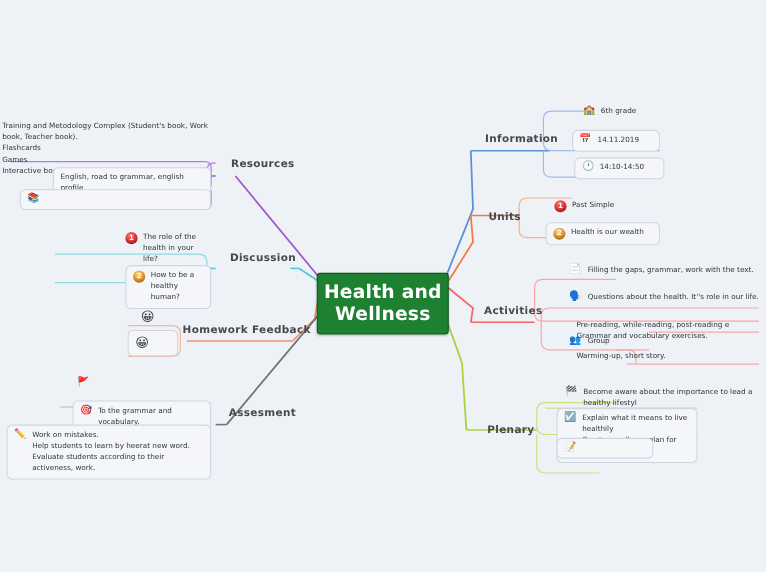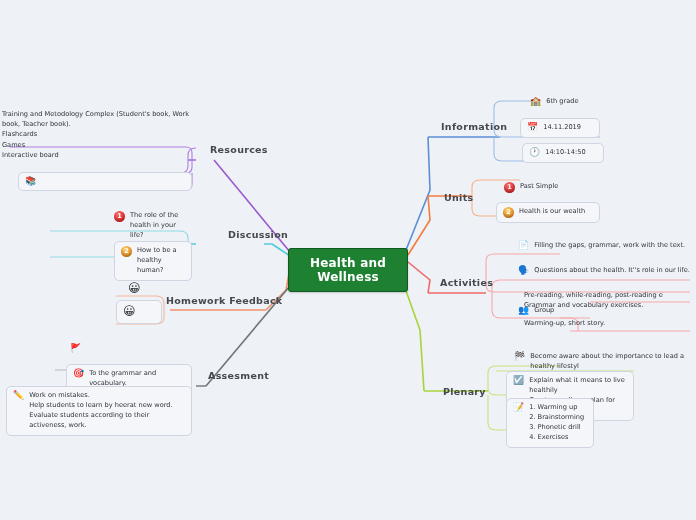--- a/index.html
+++ b/index.html
@@ -9,21 +9,21 @@
     font-family:"DejaVu Sans","Liberation Sans",sans-serif;
     -webkit-font-smoothing:antialiased;
   }
   #canvas{position:absolute;inset:0;width:696px;height:520px;}
   #lines{position:absolute;left:0;top:0;width:696px;height:520px;pointer-events:none;}
 
   
   .central{
     position:absolute;left:288px;top:248px;width:120px;
     background:#1e8031;border:1px solid #0f5a20;border-radius:3px;
-    color:#fff;font-size:12px;font-weight:bold;letter-spacing:.2px;
+    color:#fff;font-size:17px;font-weight:bold;letter-spacing:.2px;
     text-align:center;padding:7px 4px;box-sizing:border-box;
     box-shadow:0 1px 2px rgba(0,0,0,.18);
   }
 
   
   .blabel{
     position:absolute;color:#45484d;font-size:9.5px;font-weight:bold;
     letter-spacing:.3px;white-space:nowrap;
   }
 
@@ -107,28 +107,33 @@
 
   <div class="central" style="background: rgb(30, 128, 49);">Health and Wellness</div>
 
   <div class="blabel" style="left:210px;top:144px;">Resources</div>
 
   <div class="ftext" style="left:2px;top:109px;width:200px;">Training and Metodology Complex (Student's book, Work book, Teacher book).
 Flashcards
 Games
 Interactive board</div>
 
+  <div class="box" style="left:48px;top:152px;width:144px;">
+    <div class="row">
+      <span class="txt">English, road to grammar, english profile.</span>
+    </div>
+  </div>
 
   <div class="box" style="left:18px;top:172px;width:174px;">
     <div class="row">
       <span class="ico ticon">📚</span>
     </div>
   </div>
 
-  <div class="blabel" style="left:209px;top:229px;margin-left:19px;">Discussion</div>
+  <div class="blabel" style="left:209px;top:229px;">Discussion</div>
 
   <div class="box plain" style="left:108px;top:207px;width:82px;">
     <div class="row">
       <span class="badge red">1</span>
       <span class="txt">The role of the health in your life?</span>
     </div>
   </div>
 
   <div class="box" style="left:114px;top:241px;width:78px;">
     <div class="row">
@@ -250,20 +255,16 @@
     <div class="row">
       <span class="ico ticon">☑️</span>
       <span class="txt" style="white-space:pre-line;">Explain what it means to live healthily
 Create a wellness plan for healthy living</span>
     </div>
   </div>
 
   <div class="box" style="left:506px;top:398px;width:88px;">
     <div class="row">
       <span class="ico ticon">📝</span>
-      <span class="txt" style="white-space:pre-line;">1. Warming up
-2. Brainstorming
- 3. Phonetic drill
-4. Exercises</span>
     </div>
   </div>
 
 </div>
 
 </body></html>

